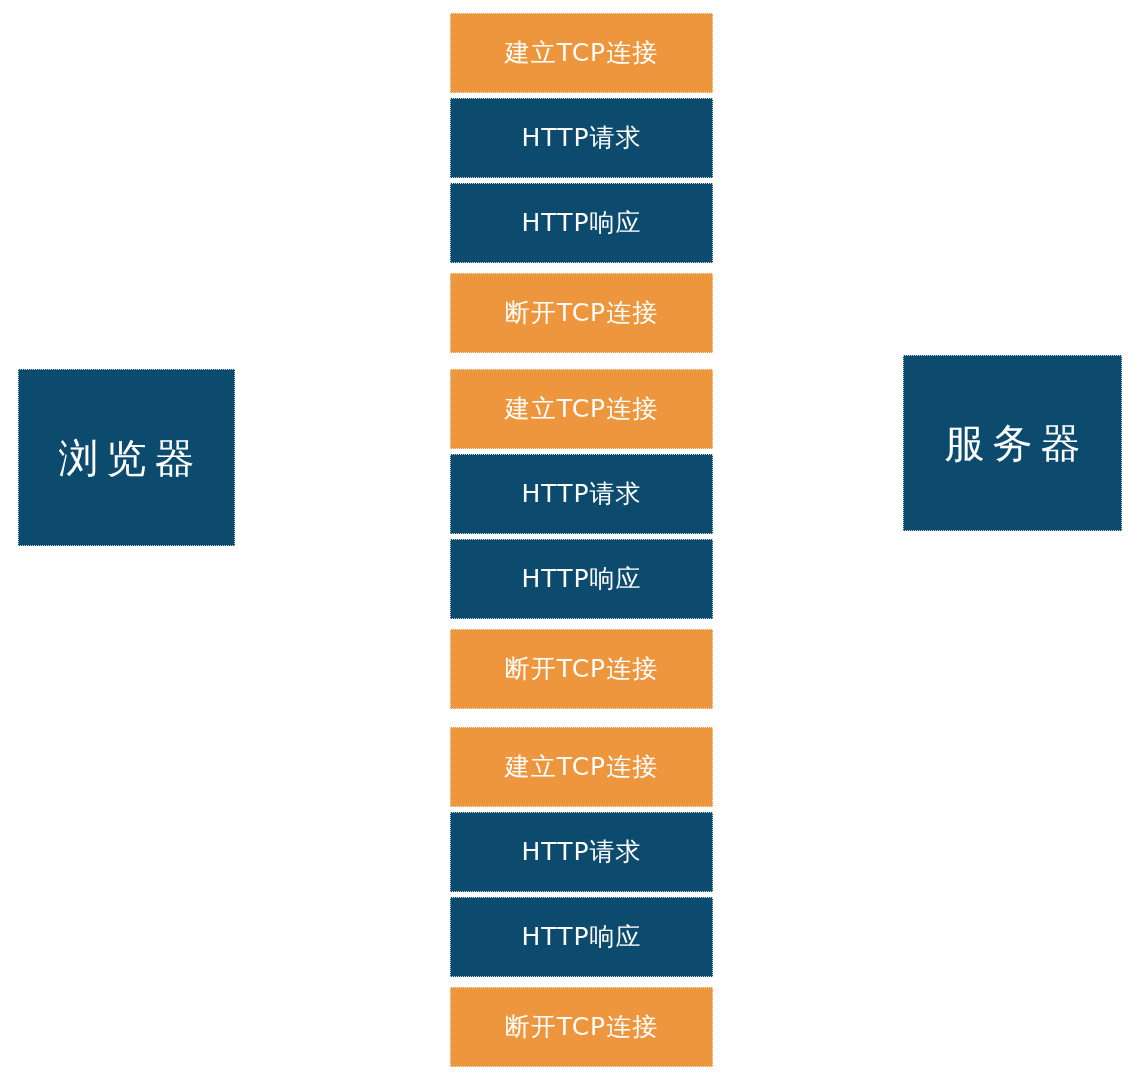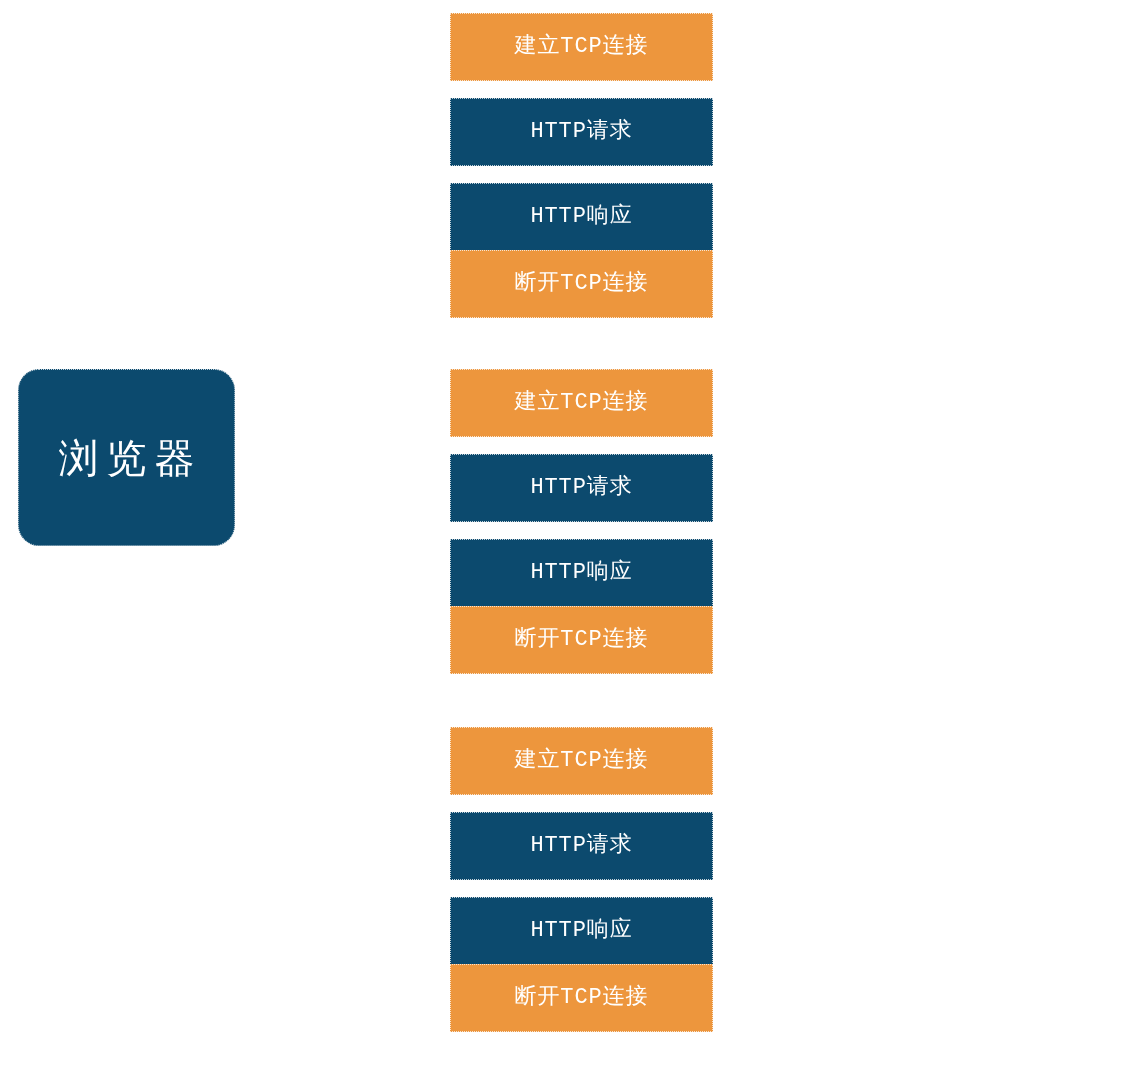--- a/index.html
+++ b/index.html
@@ -47,21 +47,20 @@
     letter-spacing: 0.20em;
     text-indent: 0.20em;
     font-weight: 400;
   }
 
   #browser-node {
     left: 18px;
     top: 369px;
     width: 217px;
     height: 177px;
-    border-radius: 21px;
   }
 
   #server-node {
     left: 903px;
     top: 355px;
     width: 219px;
     height: 176px;
   }
 
   
@@ -80,30 +79,29 @@
   }
 
   #cycle-group-0 { top: 0px; }
   #cycle-group-1 { top: 356px; }
   #cycle-group-2 { top: 714px; }
 
   .step-node {
     position: absolute;
     left: 0;
     width: 263px;
-    height: 68px;
-    font-size: 22px;
+    height: 80px;
+    font-size: 25px;
     letter-spacing: 0.04em;
-    font-family: Liberation Mono, monospace;
   }
 
   .step-node.i0 { top: 0px; }
   .step-node.i1 { top: 85px; }
   .step-node.i2 { top: 170px; justify-content: center; }
-  .step-node.i3 { top: 237px; }
+  .step-node.i3 { top: 260px; }
 </style>
 </head>
 <body>
 
 <div id="diagram">
 
   <div id="browser-node" class="node blue endpoint">
     <span>浏览器</span>
   </div>
 
@@ -149,14 +147,17 @@
       <div class="node blue step-node i2">
         <span>HTTP响应</span>
       </div>
       <div class="node orange step-node i3">
         <span>断开TCP连接</span>
       </div>
     </div>
 
   </div>
 
+  <div id="server-node" class="node blue endpoint">
+    <span>服务器</span>
+  </div>
 
 </div>
 
 </body></html>

